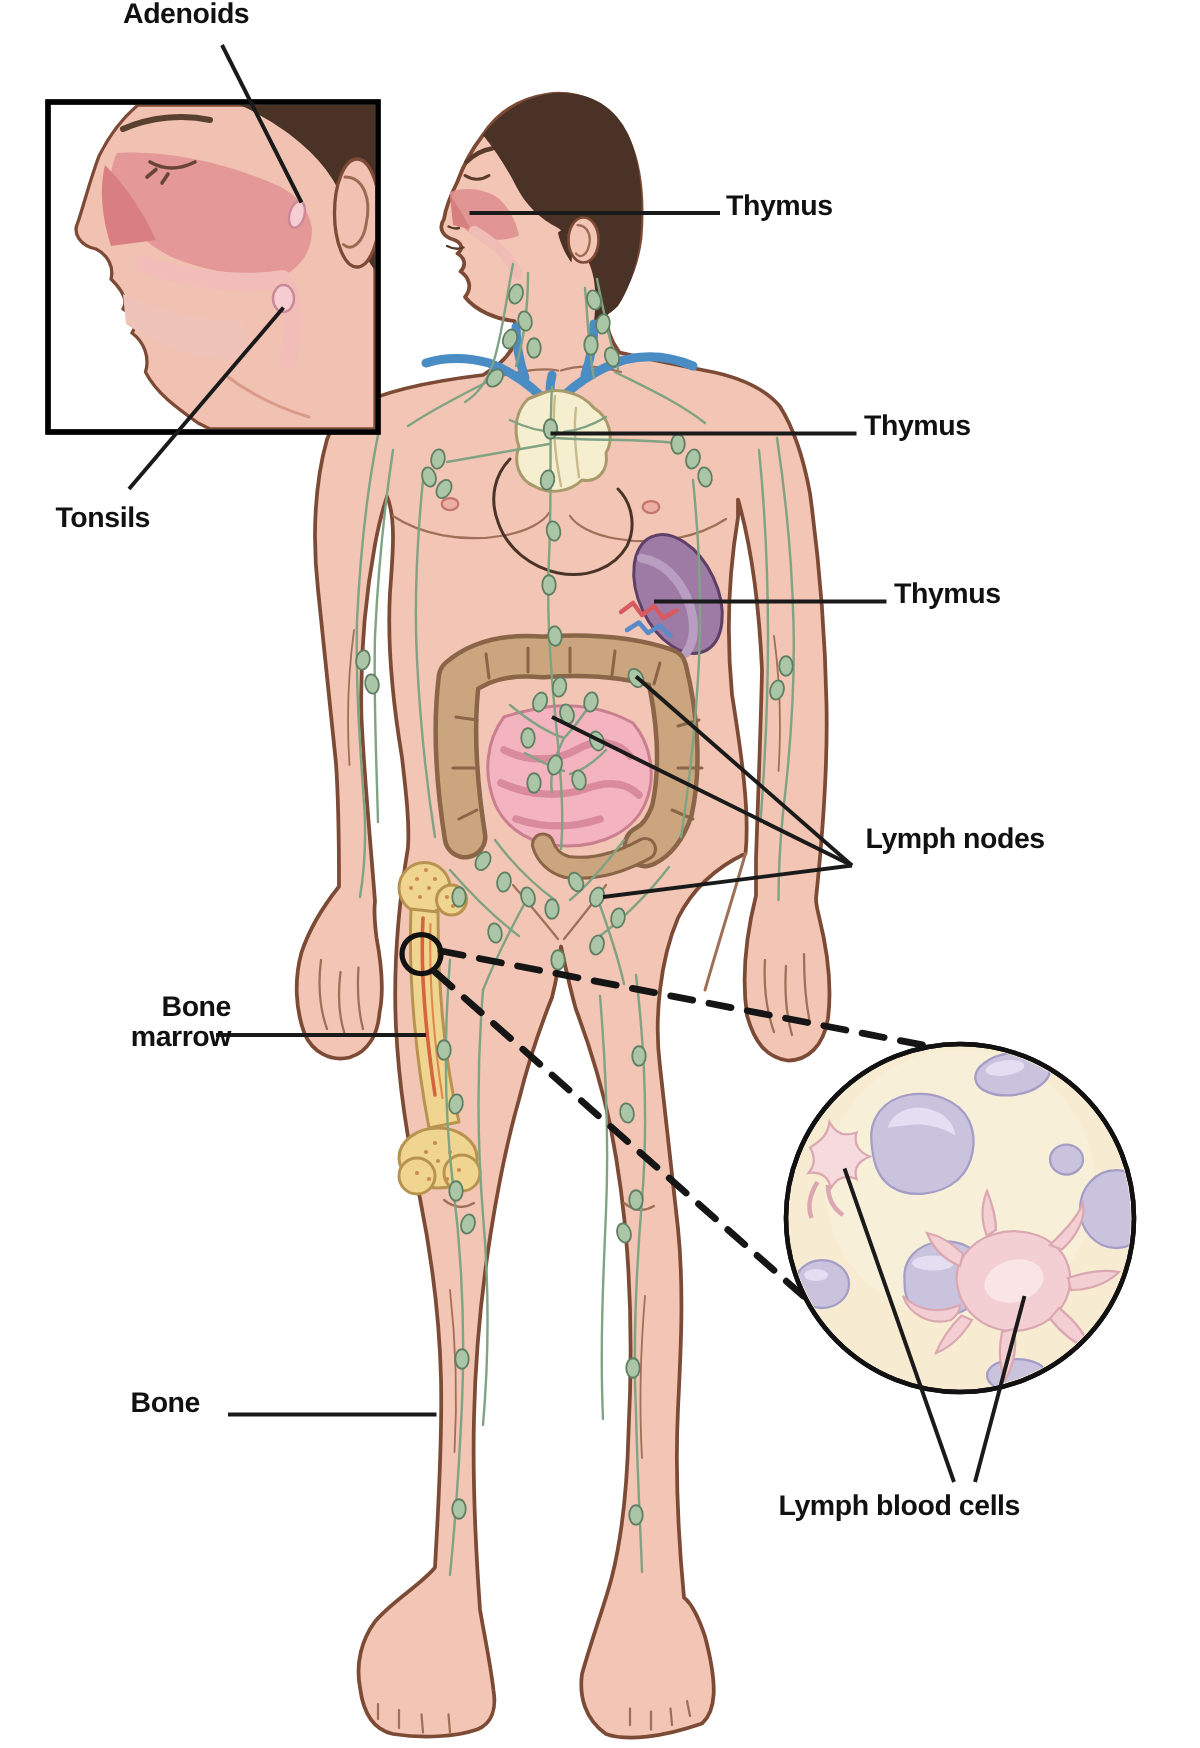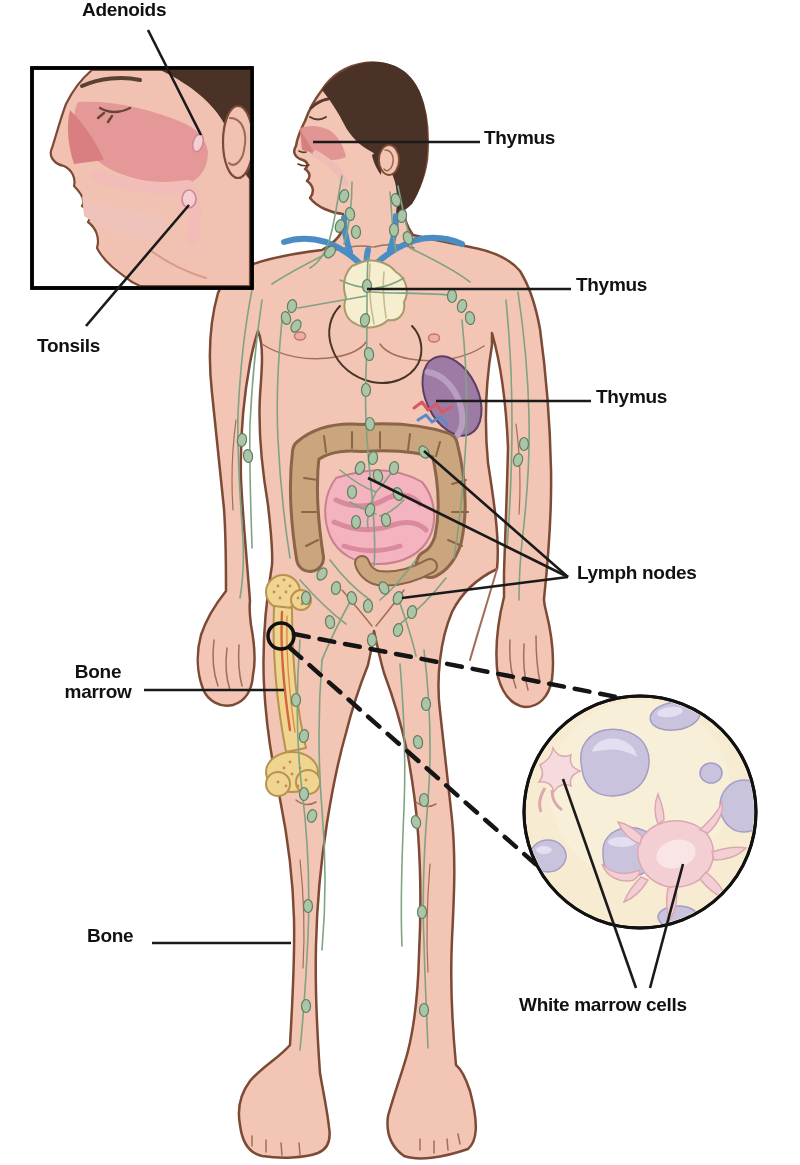--- a/index.html
+++ b/index.html
@@ -1,21 +1,21 @@
 <!DOCTYPE html>
 <html><head>
 <meta charset="utf-8">
 <style>
   html,body{margin:0;padding:0;background:#fff;}
   .stage{position:relative;width:800px;height:1165px;background:#ffffff;overflow:hidden;
          font-family:"Liberation Sans", sans-serif;}
   .stage svg{position:absolute;left:0;top:0;}
   .label{position:absolute;font-size:19px;font-weight:700;color:#111;line-height:1.05;
          letter-spacing:-0.3px;white-space:nowrap;}
-  .label.wrap{white-space:normal;text-align:center;}
+  .label.wrap{white-space:normal;text-align:right;}
 </style>
 </head>
 <body>
 
 <div class="stage">
 
 <svg width="800" height="1165" viewBox="0 0 800 1165">
   <defs>
     <clipPath id="insetClip">
           <rect x="34" y="70" width="216" height="216"></rect>
@@ -405,18 +405,18 @@
     <path d="M 563,779 L 636,988"></path>
     <path d="M 683,864 L 650,988"></path>
   </g>
 </svg>
 
 <div class="label" style="left:82px;top:0px">Adenoids</div>
 <div class="label" style="left:37px;top:336px">Tonsils</div>
 <div class="label" style="left:484px;top:128px">Thymus</div>
 <div class="label" style="left:576px;top:275px">Thymus</div>
 <div class="label" style="left:596px;top:387px">Thymus</div>
-<div class="label" style="left:577px;top:563px">Lymph nodes</div>
+<div class="label" style="left:577px;top:550px">Lymph nodes</div>
 <div class="label wrap" style="left:42px;top:662px;width:112px">Bone marrow</div>
 <div class="label" style="left:87px;top:926px">Bone</div>
-<div class="label" style="left:519px;top:995px">White marrow cells</div>
+<div class="label" style="left:519px;top:995px">Lymph blood cells</div>
 
 </div>
 
 </body></html>

